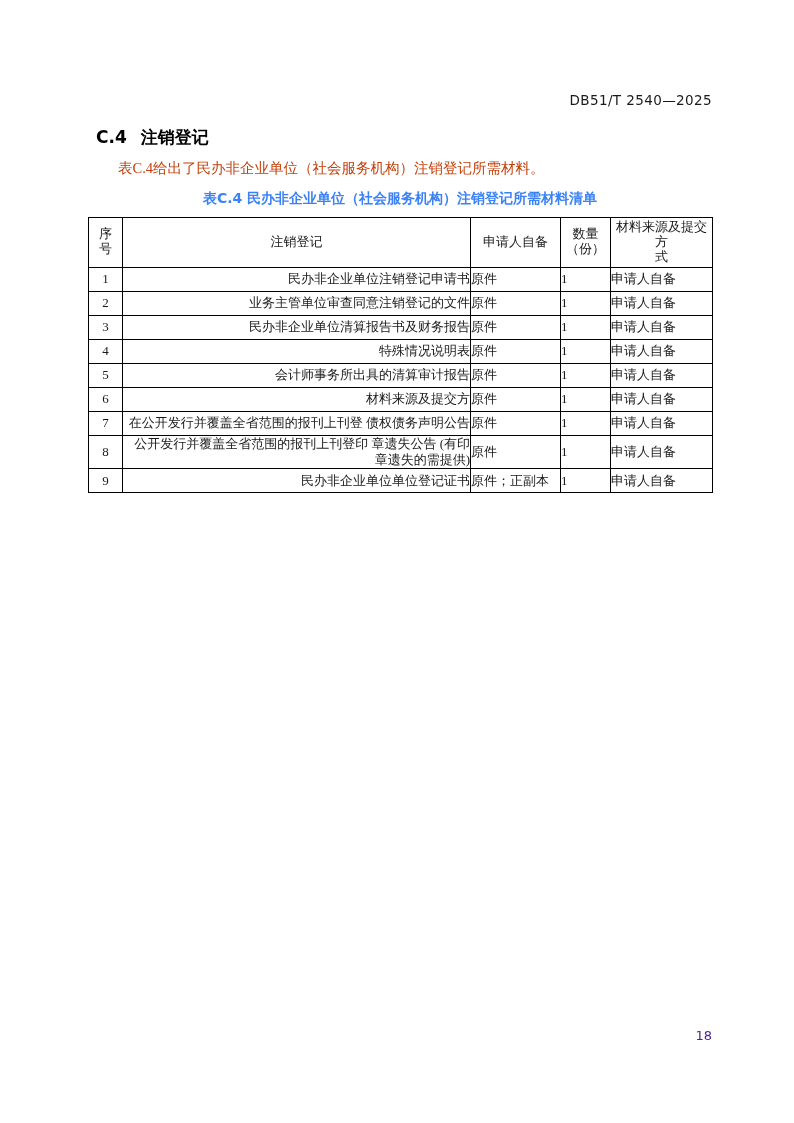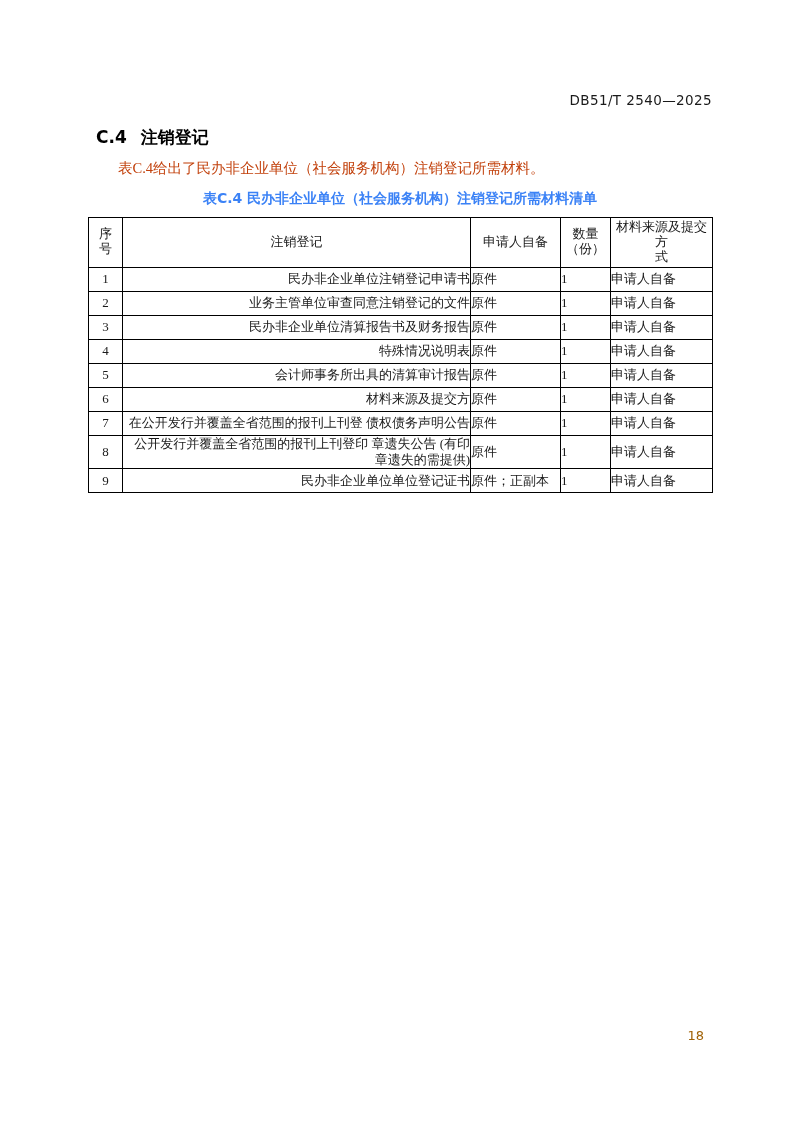--- a/index.html
+++ b/index.html
@@ -143,27 +143,27 @@
   td.c-source {
   }
   td.c-qty {
     font-family: "Liberation Serif", serif;
   }
   tr.tall td { height: 40px; }
 
   
   .page-number {
     position: absolute;
-    left: 80px;
+    left: 88px;
     top: 1028px;
     width: 624px;
     text-align: right;
     font-family: "DejaVu Sans", "Liberation Sans", sans-serif;
     font-size: 13px;
-    color: #a16207;
+    color: #4c1d95;
   }
 </style>
 </head>
 <body>
 
 <div class="page">
 
   <div class="doc-header">DB51/T 2540—2025</div>
 
   <div class="clause-heading">

